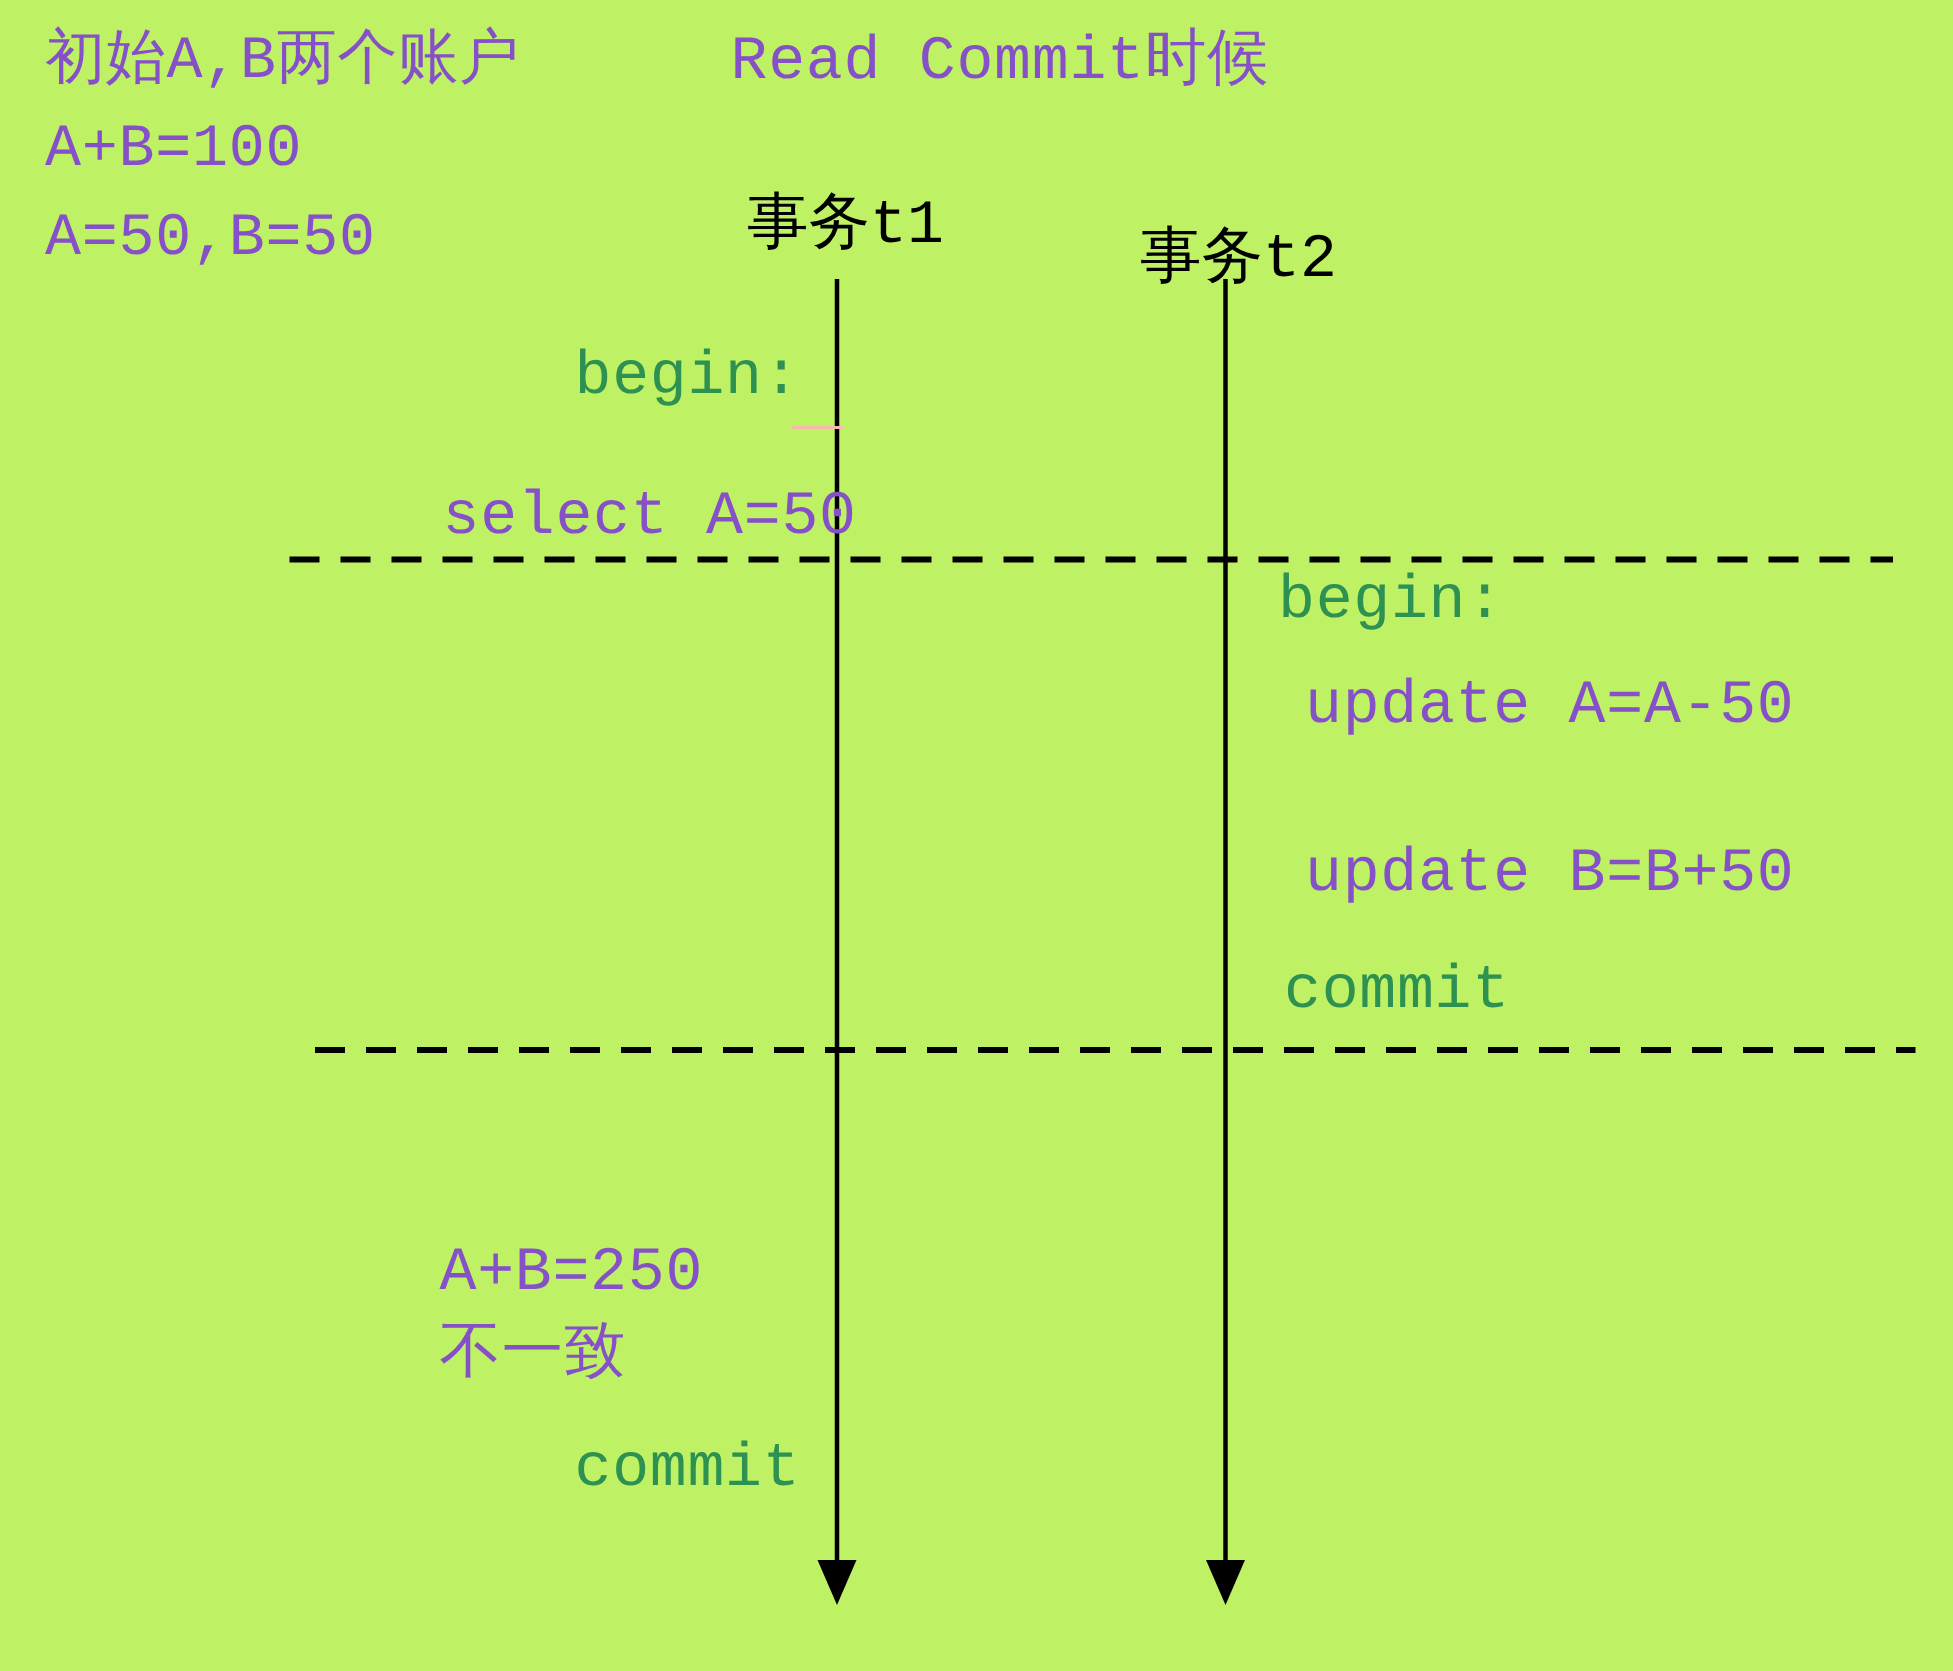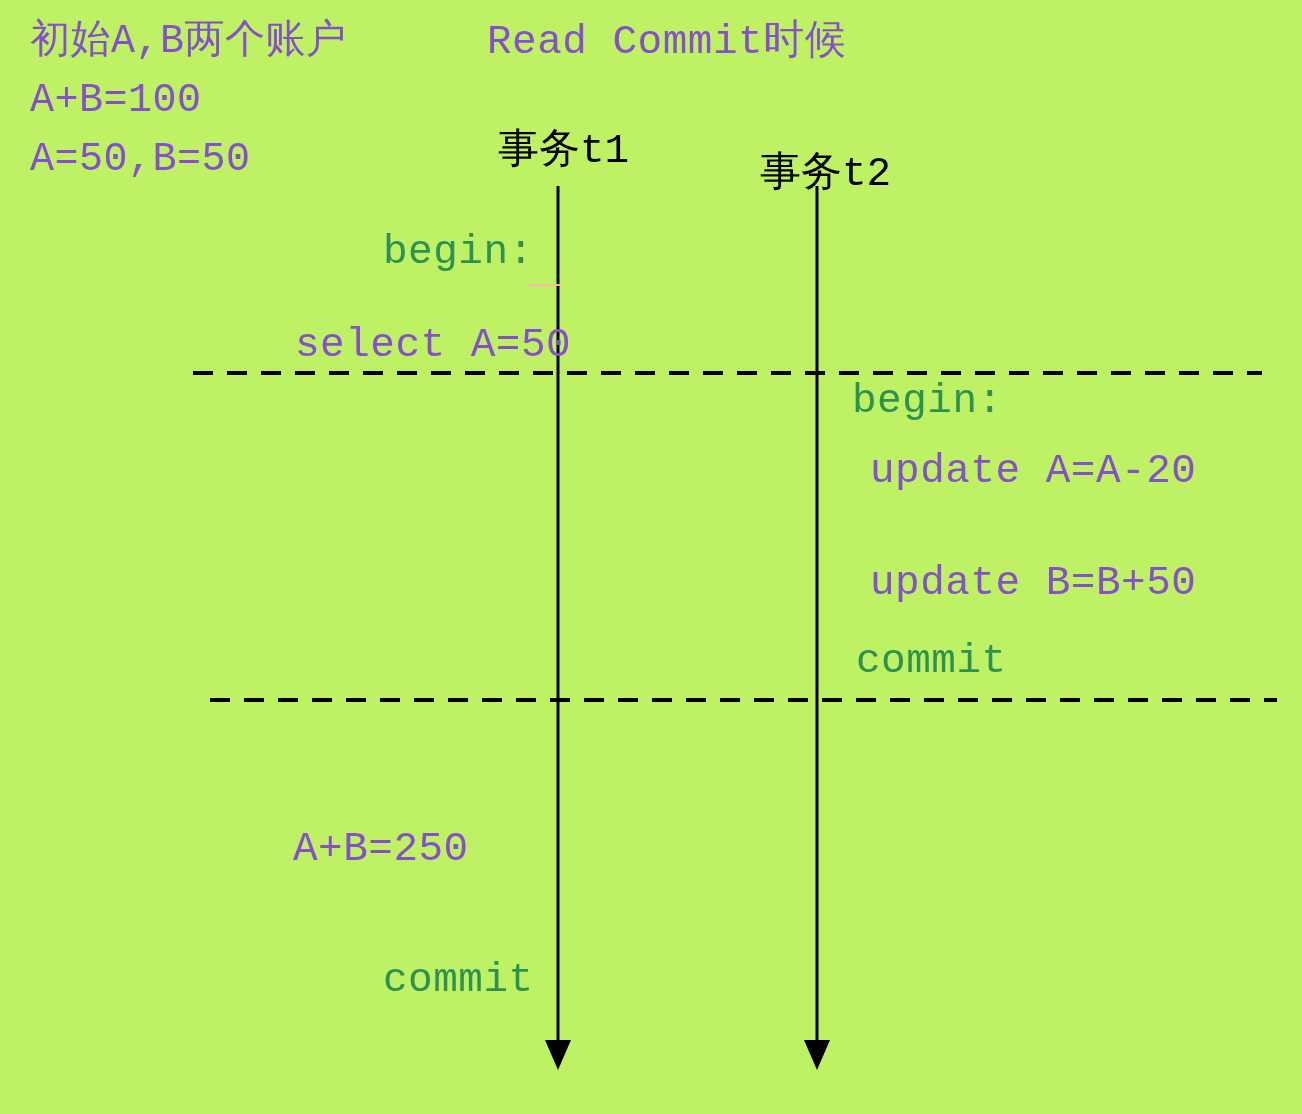--- a/index.html
+++ b/index.html
@@ -72,20 +72,21 @@
   </div>
 
   <div class="txt purple title">Read Commit时候</div>
 
   <div class="txt ink lane-label" style="left:498px; top:131px;">事务t1</div>
   <div class="txt ink lane-label" style="left:760px; top:131px;margin-top:23px;">事务t2</div>
 
   <div class="txt green" style="left:383px; top:232px;">begin:</div>
   <div class="txt purple" style="left:295px; top:325px;text-align:right;">select A=50</div>
   <div class="txt purple" style="left:293px; top:829px;">A+B=250</div>
+  <div class="txt purple" style="left:293px; top:884px;">不一致</div>
   <div class="txt green" style="left:383px; top:960px;">commit</div>
 
   <div class="txt green" style="left:852px; top:381px;">begin:</div>
-  <div class="txt purple" style="left:870px; top:451px;">update A=A-20</div>
+  <div class="txt purple" style="left:870px; top:451px;">update A=A-50</div>
   <div class="txt purple" style="left:870px; top:553px;margin-top:10px;">update B=B+50</div>
   <div class="txt green" style="left:856px; top:641px;">commit</div>
 
 </div>
 
 </body></html>

